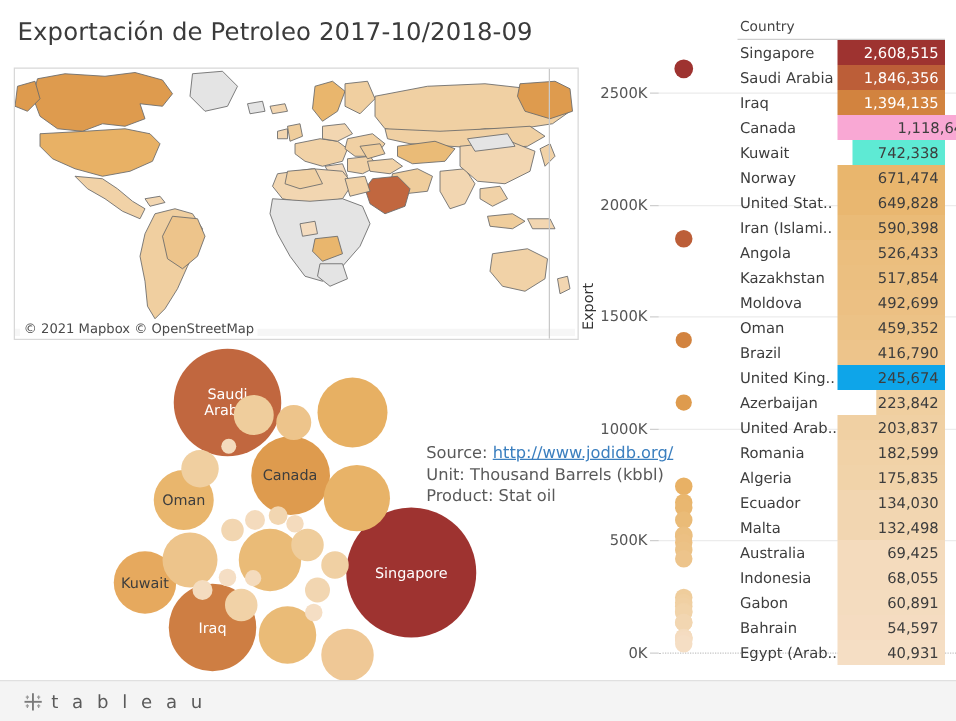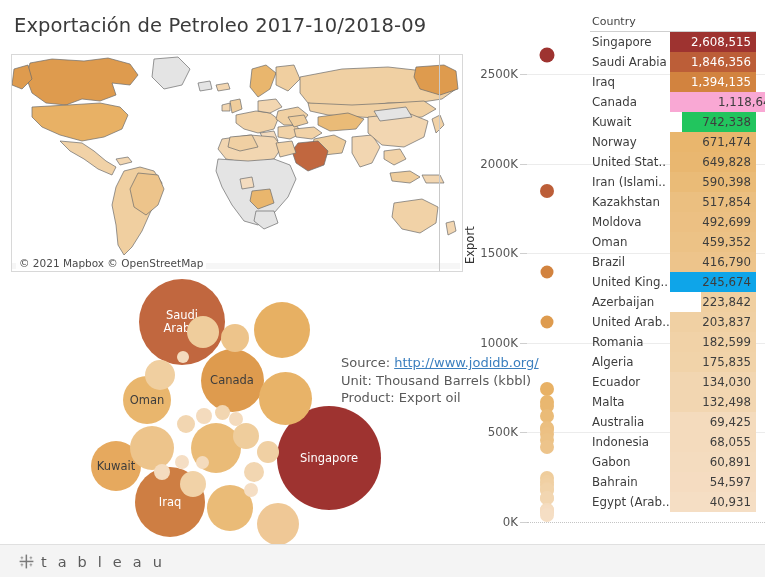--- a/index.html
+++ b/index.html
@@ -238,21 +238,21 @@
       <div class="bubble" style="left: 114px; top: 188px; height: 16px; width: 16px; background: rgb(244, 220, 191);"></div>
       <div class="bubble" style="left: 135px; top: 179px; height: 14px; width: 14px; background: rgb(245, 222, 196);"></div>
       <div class="bubble" style="left: 155.5px; top: 179.5px; height: 13px; width: 13px; background: rgb(244, 219, 189);"></div>
       <div class="bubble" style="left: 204px; top: 207px; height: 14px; width: 14px; background: rgb(245, 222, 196);"></div>
       <div class="bubble" style="left: 137px; top: 75px; height: 12px; width: 12px; background: rgb(244, 219, 189);"></div>
     </div>
 
   <div class="note">
     <div><span>Source: </span><a href="#">http://www.jodidb.org/</a></div>
     <div>Unit: Thousand Barrels (kbbl)</div>
-    <div>Product: Export oil</div>
+    <div>Product: Stat oil</div>
   </div>
 
   <div class="axis">
     <div class="axis-label">Export</div>
     <div id="axis-ticks">
         <div class="grid-line" style="top: 42px;"></div>
         <div class="tick-mark" style="top: 42px;"></div>
         <div class="tick-text" style="top: 42px;">2500K</div>
         <div class="grid-line" style="top: 131.6px;"></div>
         <div class="tick-mark" style="top: 131.6px;"></div>
@@ -313,33 +313,37 @@
         <div class="row">
           <div class="c-country">Iraq</div>
           <div class="c-value" style="background: rgb(210, 131, 63); color: rgb(255, 255, 255);">1,394,135</div>
         </div>
         <div class="row">
           <div class="c-country">Canada</div>
           <div class="c-value" style="background: #f9a8d4; color: rgb(61, 61, 61); padding-left: 48px;">1,118,641</div>
         </div>
         <div class="row">
           <div class="c-country">Kuwait</div>
-          <div class="c-value" style="background: #22c55e; color: rgb(61, 61, 61); margin-left: 12px;">742,338</div>
+          <div class="c-value" style="background: #5eead4; color: rgb(61, 61, 61); margin-left: 12px;">742,338</div>
         </div>
         <div class="row">
           <div class="c-country">Norway</div>
           <div class="c-value" style="background: rgb(233, 182, 109); color: rgb(61, 61, 61);">671,474</div>
         </div>
         <div class="row">
           <div class="c-country">United Stat..</div>
           <div class="c-value" style="background: rgb(233, 183, 112); color: rgb(61, 61, 61);">649,828</div>
         </div>
         <div class="row">
           <div class="c-country">Iran (Islami..</div>
           <div class="c-value" style="background: rgb(234, 187, 119); color: rgb(61, 61, 61);">590,398</div>
+        </div>
+        <div class="row">
+          <div class="c-country">Angola</div>
+          <div class="c-value" style="background: rgb(235, 190, 126); color: rgb(61, 61, 61);">526,433</div>
         </div>
         <div class="row">
           <div class="c-country">Kazakhstan</div>
           <div class="c-value" style="background: rgb(235, 191, 128); color: rgb(61, 61, 61);">517,854</div>
         </div>
         <div class="row">
           <div class="c-country">Moldova</div>
           <div class="c-value" style="background: rgb(236, 192, 131); color: rgb(61, 61, 61);">492,699</div>
         </div>
         <div class="row">

